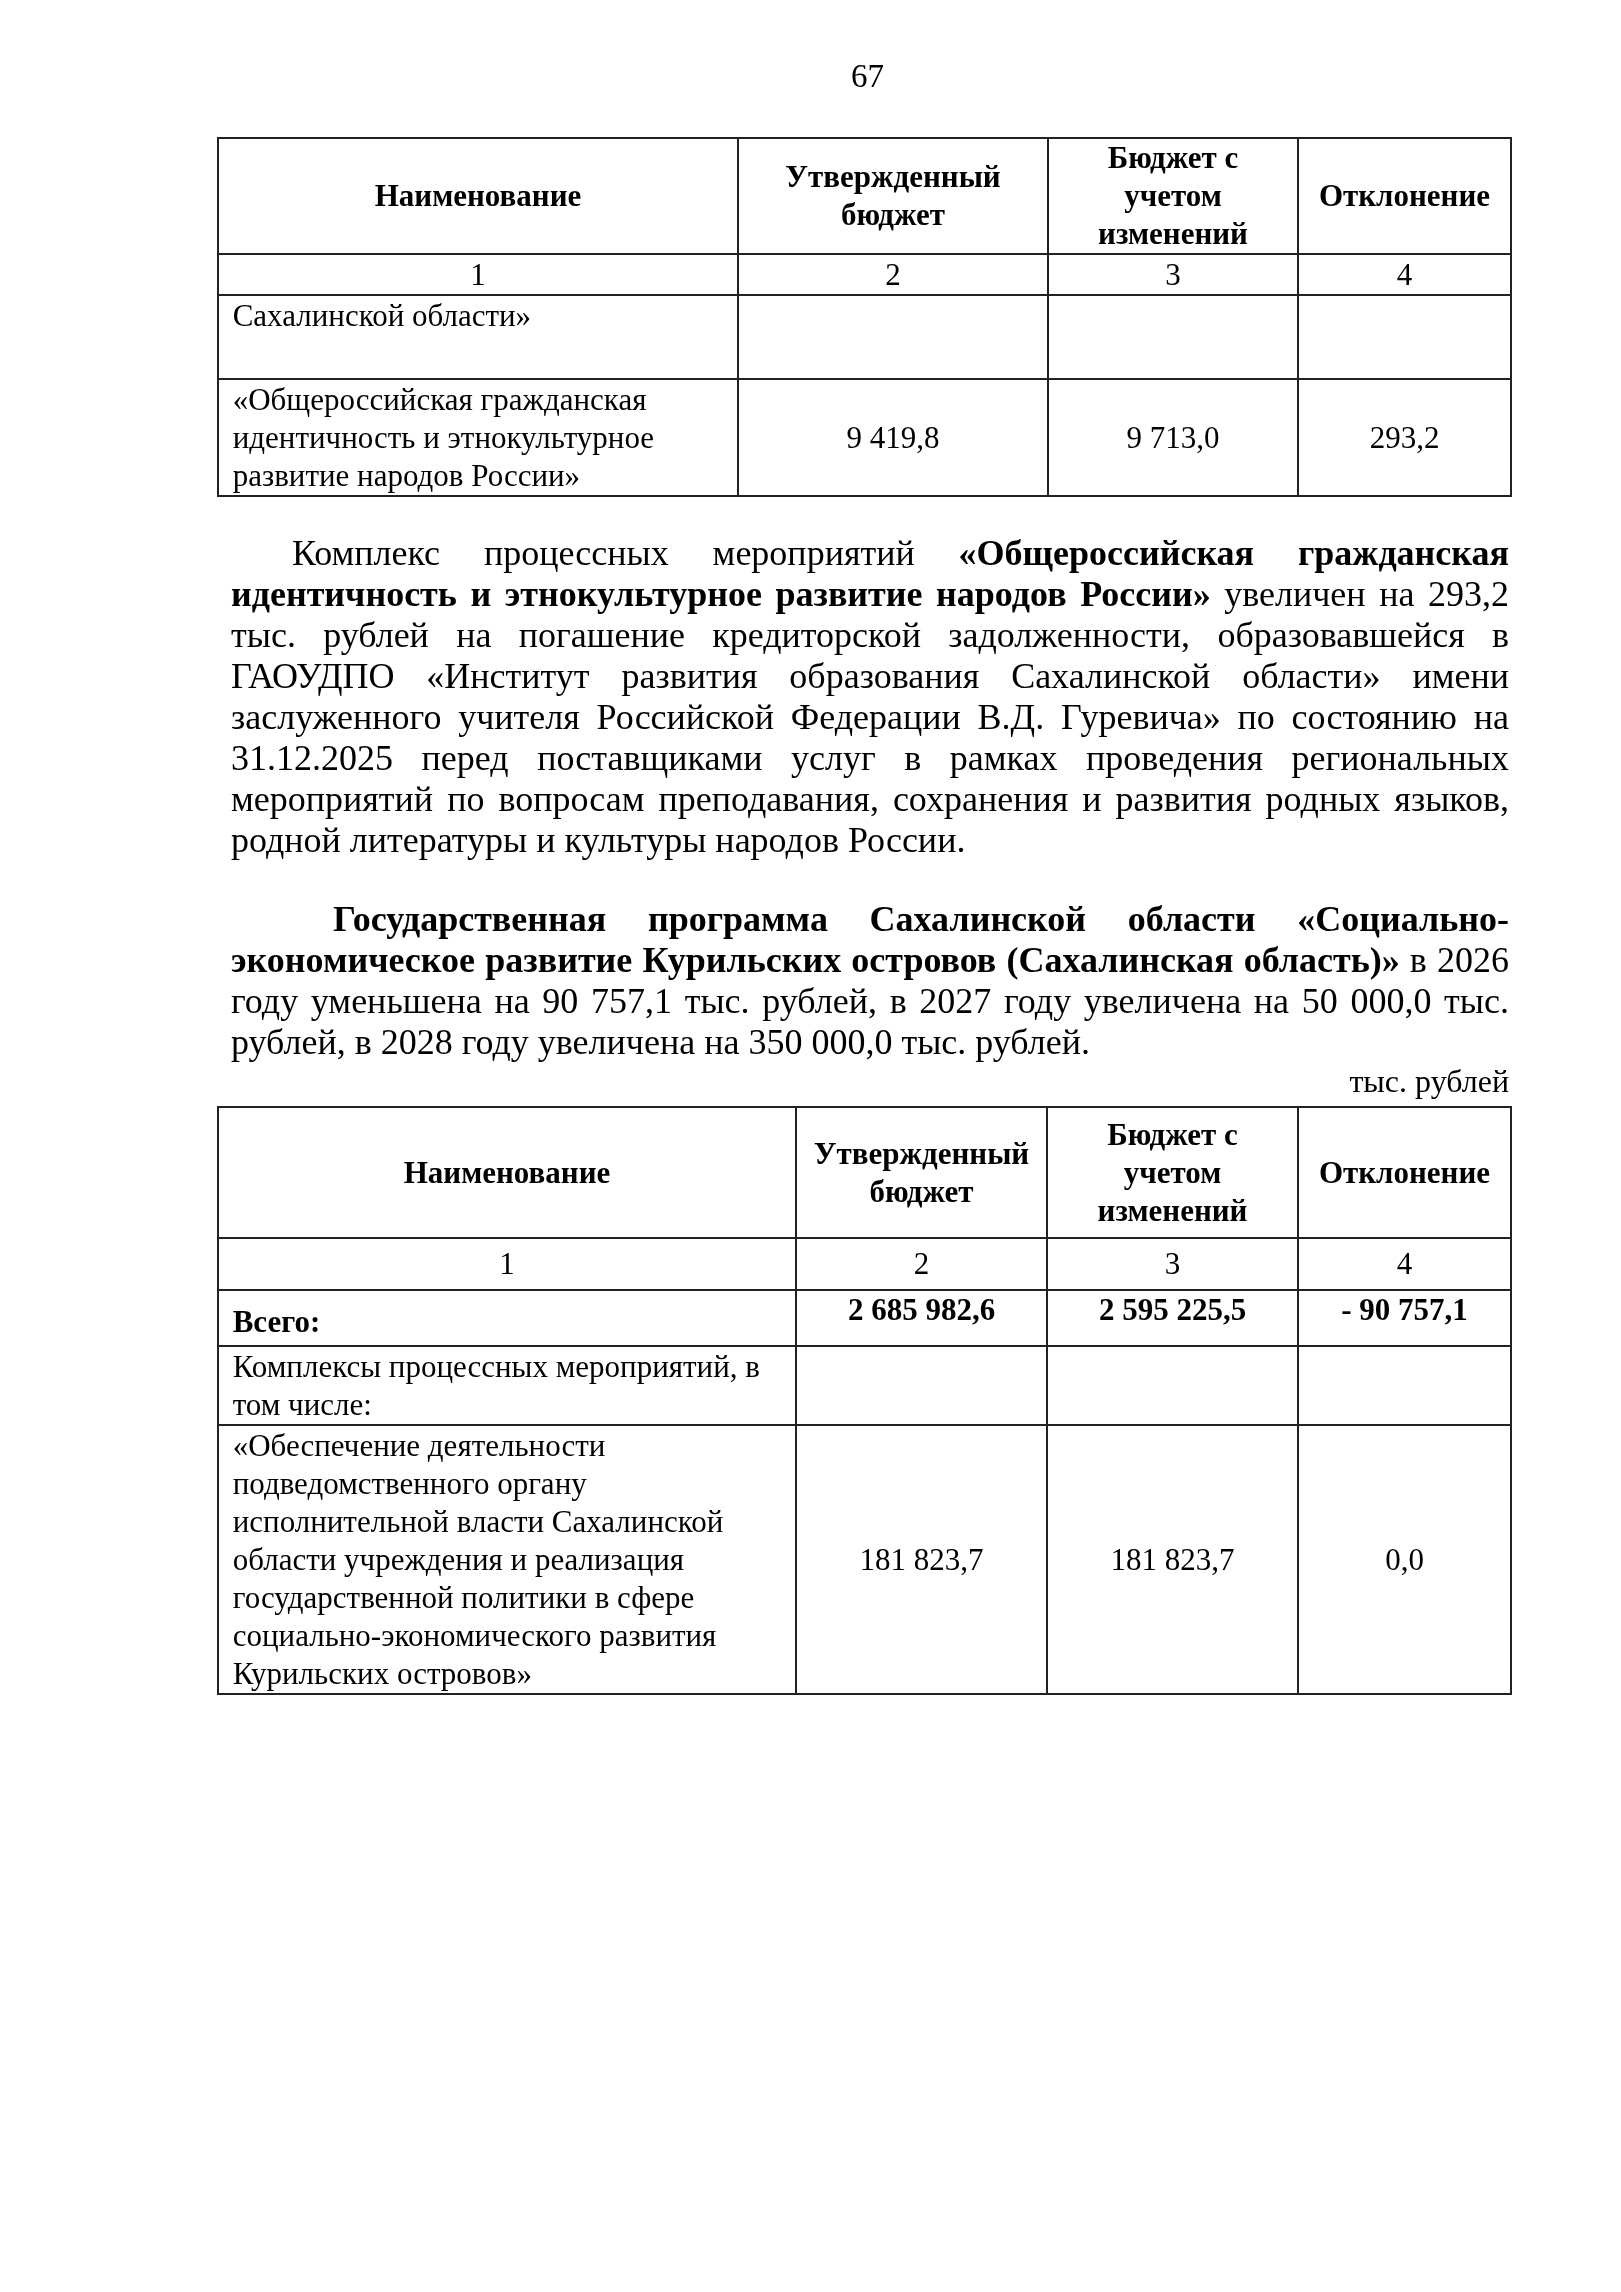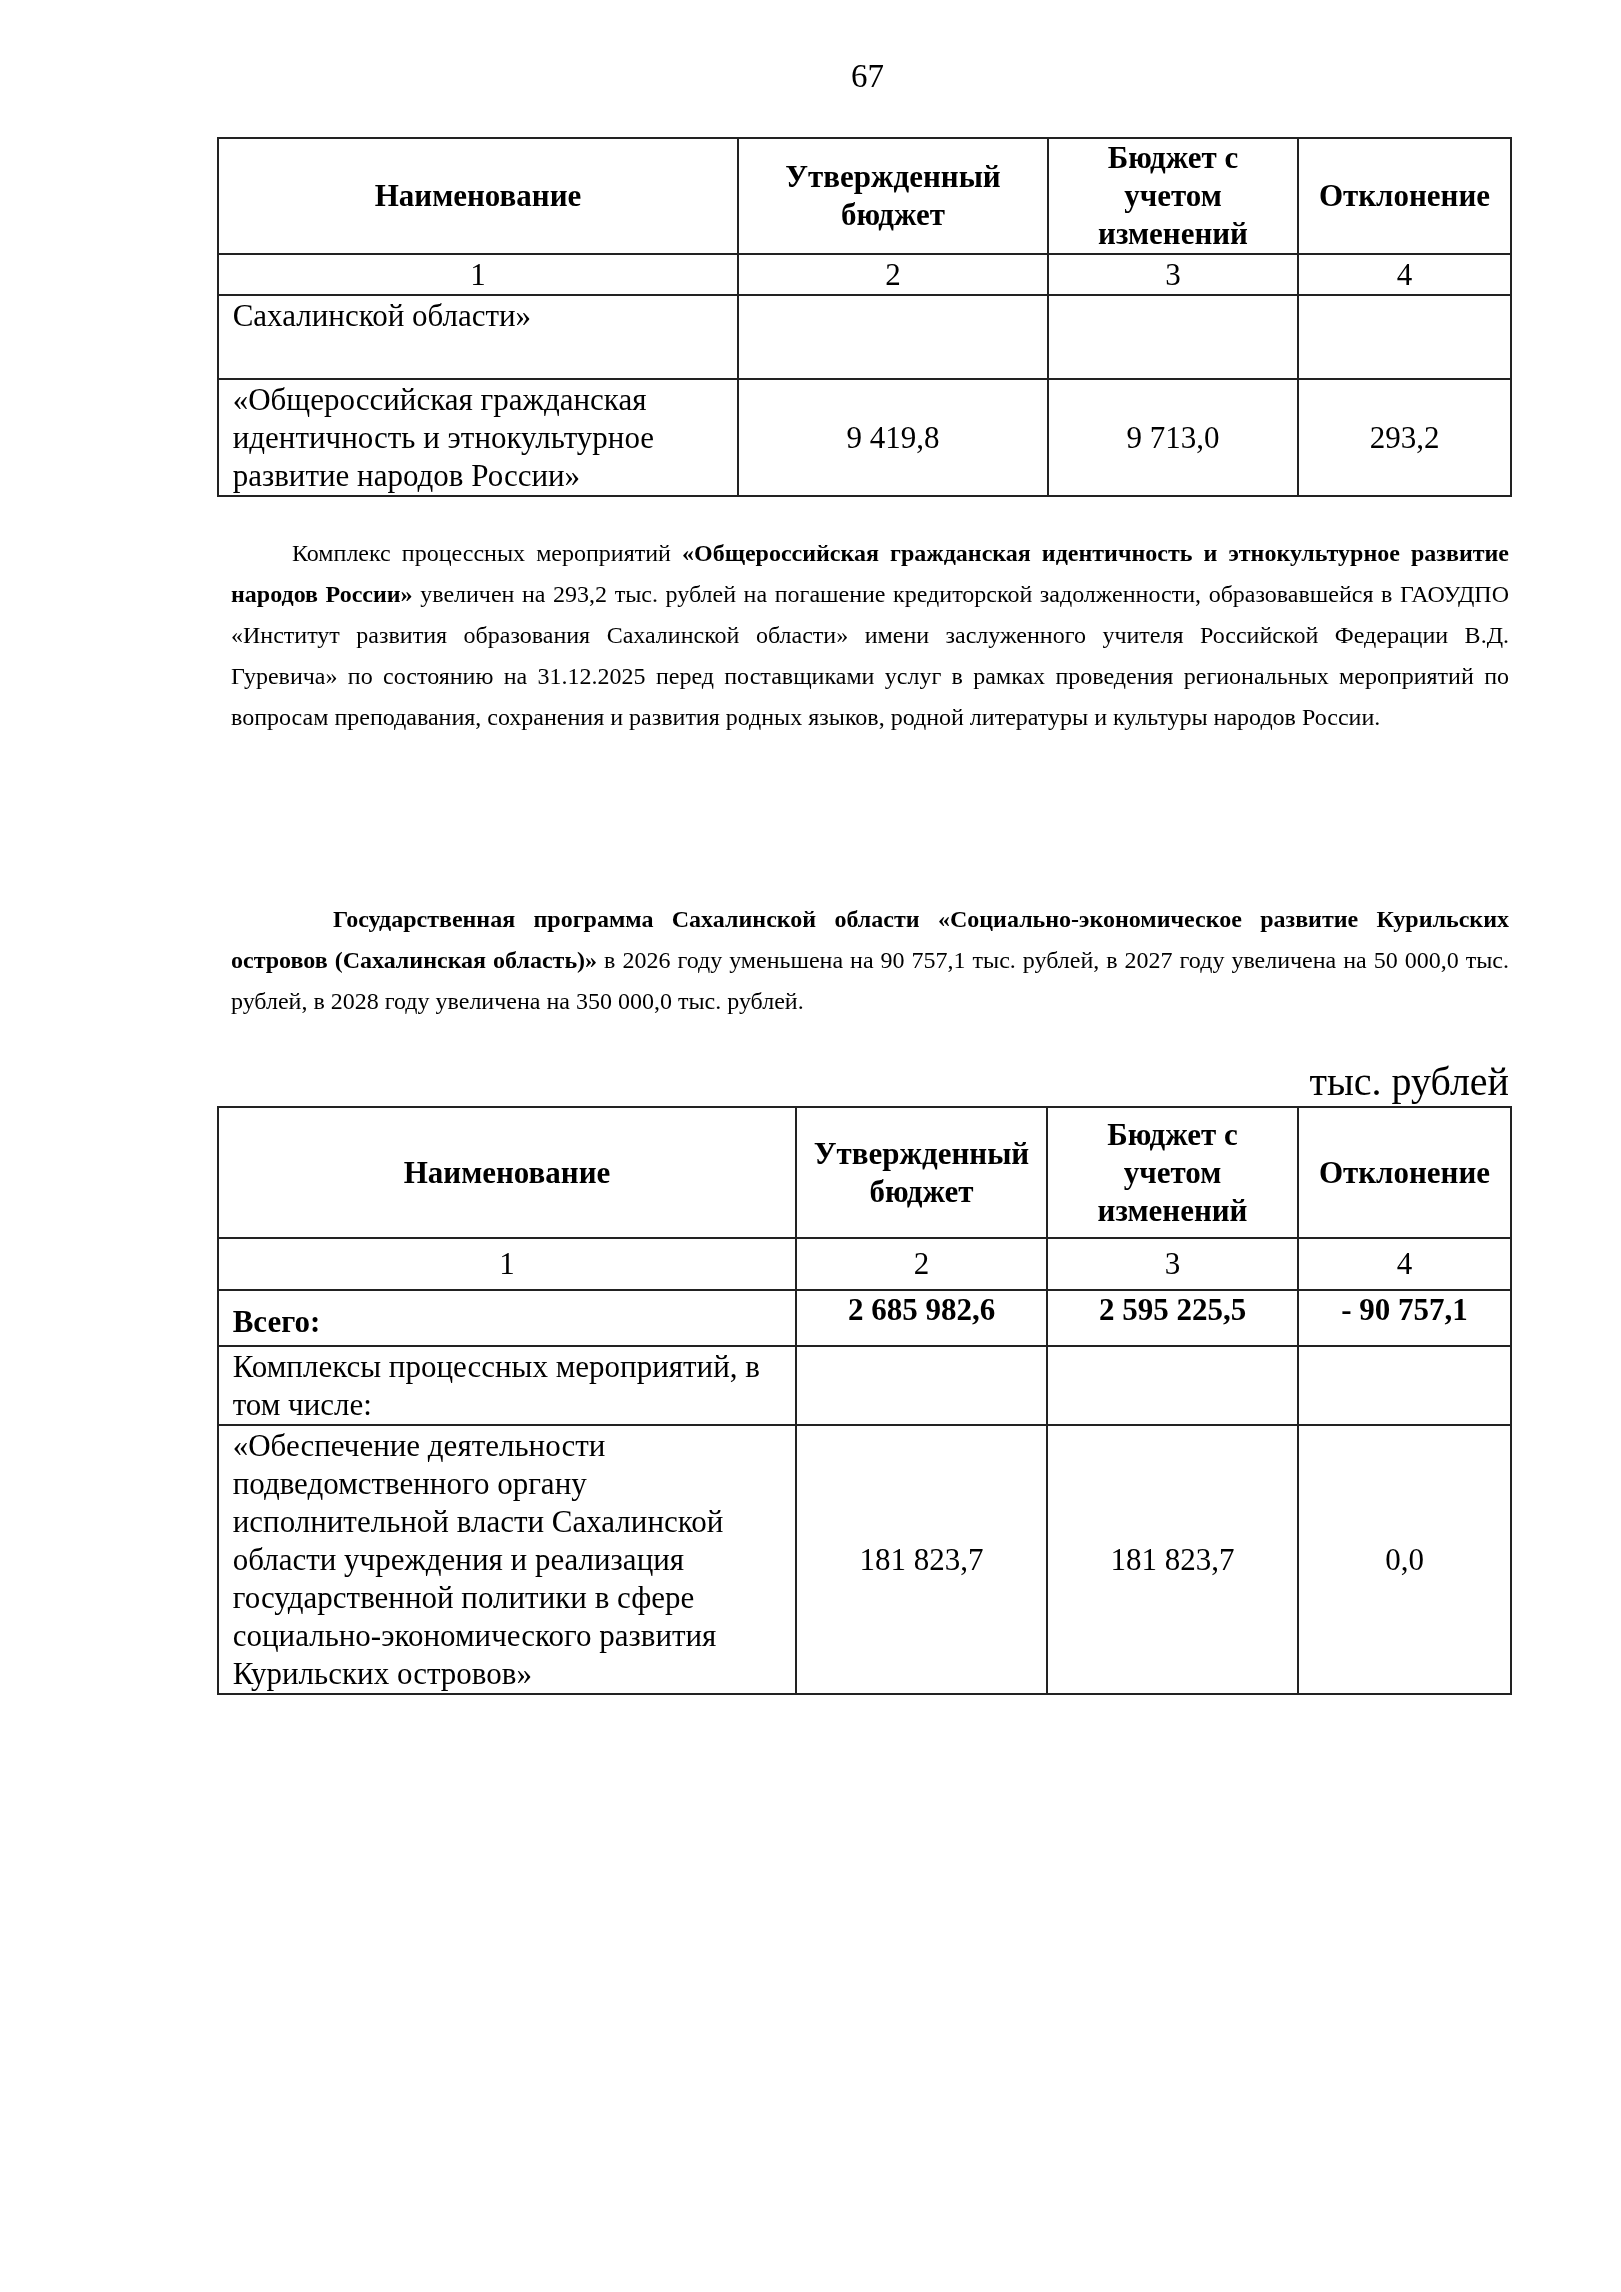--- a/index.html
+++ b/index.html
@@ -45,28 +45,28 @@
   #t2 tr.dept { height: 53px; }
   #t2 tr.build { height: 152px; }
   #t2 tr.cplx { height: 75px; }
   #t2 tr.ops { height: 266px; }
   #t2 tr.human { height: 114px; }
   #t2 tr.total td.name { vertical-align: middle; padding-top: 7.8px; }
   #t2 tr.total td.num { padding-bottom: 16px; margin-left: 37px; }
 
   .para {
     position: absolute; left: 231px; width: 1278px;
-    font-size: 24px; line-height: 41px; text-align: justify;
+    font-size: 36px; line-height: 41px; text-align: justify;
     text-indent: 61px;
   }
   #p1 { top: 533px; }
   #p2 { top: 899px; text-indent: 102px; }
   .units {
     position: absolute; top: 1062px; left: 1215px; width: 294px; text-align: right;
-    font-size: 40px; line-height: 39px;
+    font-size: 32px; line-height: 39px;
   }
 </style>
 </head>
 <body>
 
 <div class="page-number">67</div>
 
 <table class="budget" id="t1">
   <colgroup>
       <col class="c1">

